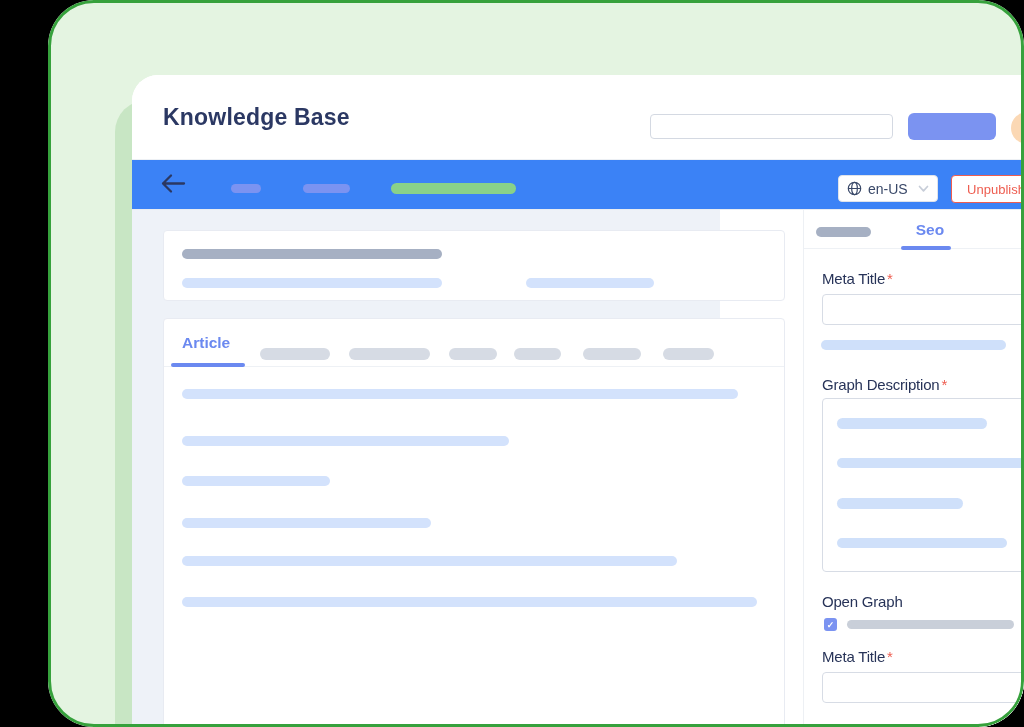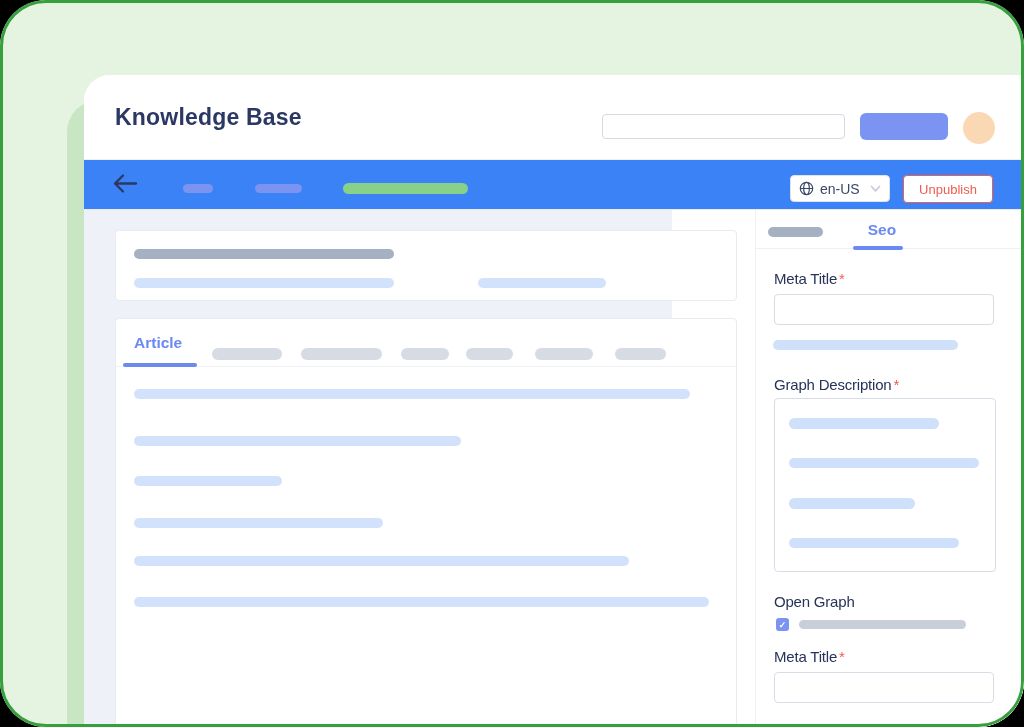--- a/index.html
+++ b/index.html
@@ -1,21 +1,21 @@
 <!DOCTYPE html>
 <html><head>
 <meta charset="utf-8">
 <style>
   * { margin:0; padding:0; box-sizing:border-box; }
   html,body { width:1024px; height:727px; background:#000; overflow:hidden;
               font-family:"Liberation Sans", sans-serif; }
   .stage { position:relative; width:1024px; height:727px; }
 
   
-  .frame { position:absolute; inset:0; border-radius:46px; background:#e4f4e1; overflow:hidden; }
+  .frame { position:absolute; inset:0; border-radius:46px; background:#e4f4e1; overflow:hidden;margin-left:48px; }
   .frame-border { position:absolute; inset:0; border-radius:46px; border:3px solid #36a13c;
                   pointer-events:none; z-index:60; }
   .shadow-card { position:absolute; left:67px; top:100px; width:520px; height:720px;
                  background:#c8e6c4; border-radius:32px; }
 
   
   .app { position:absolute; left:84px; top:75px; width:940px; height:652px;
          background:#fff; border-top-left-radius:26px; }
 
   

